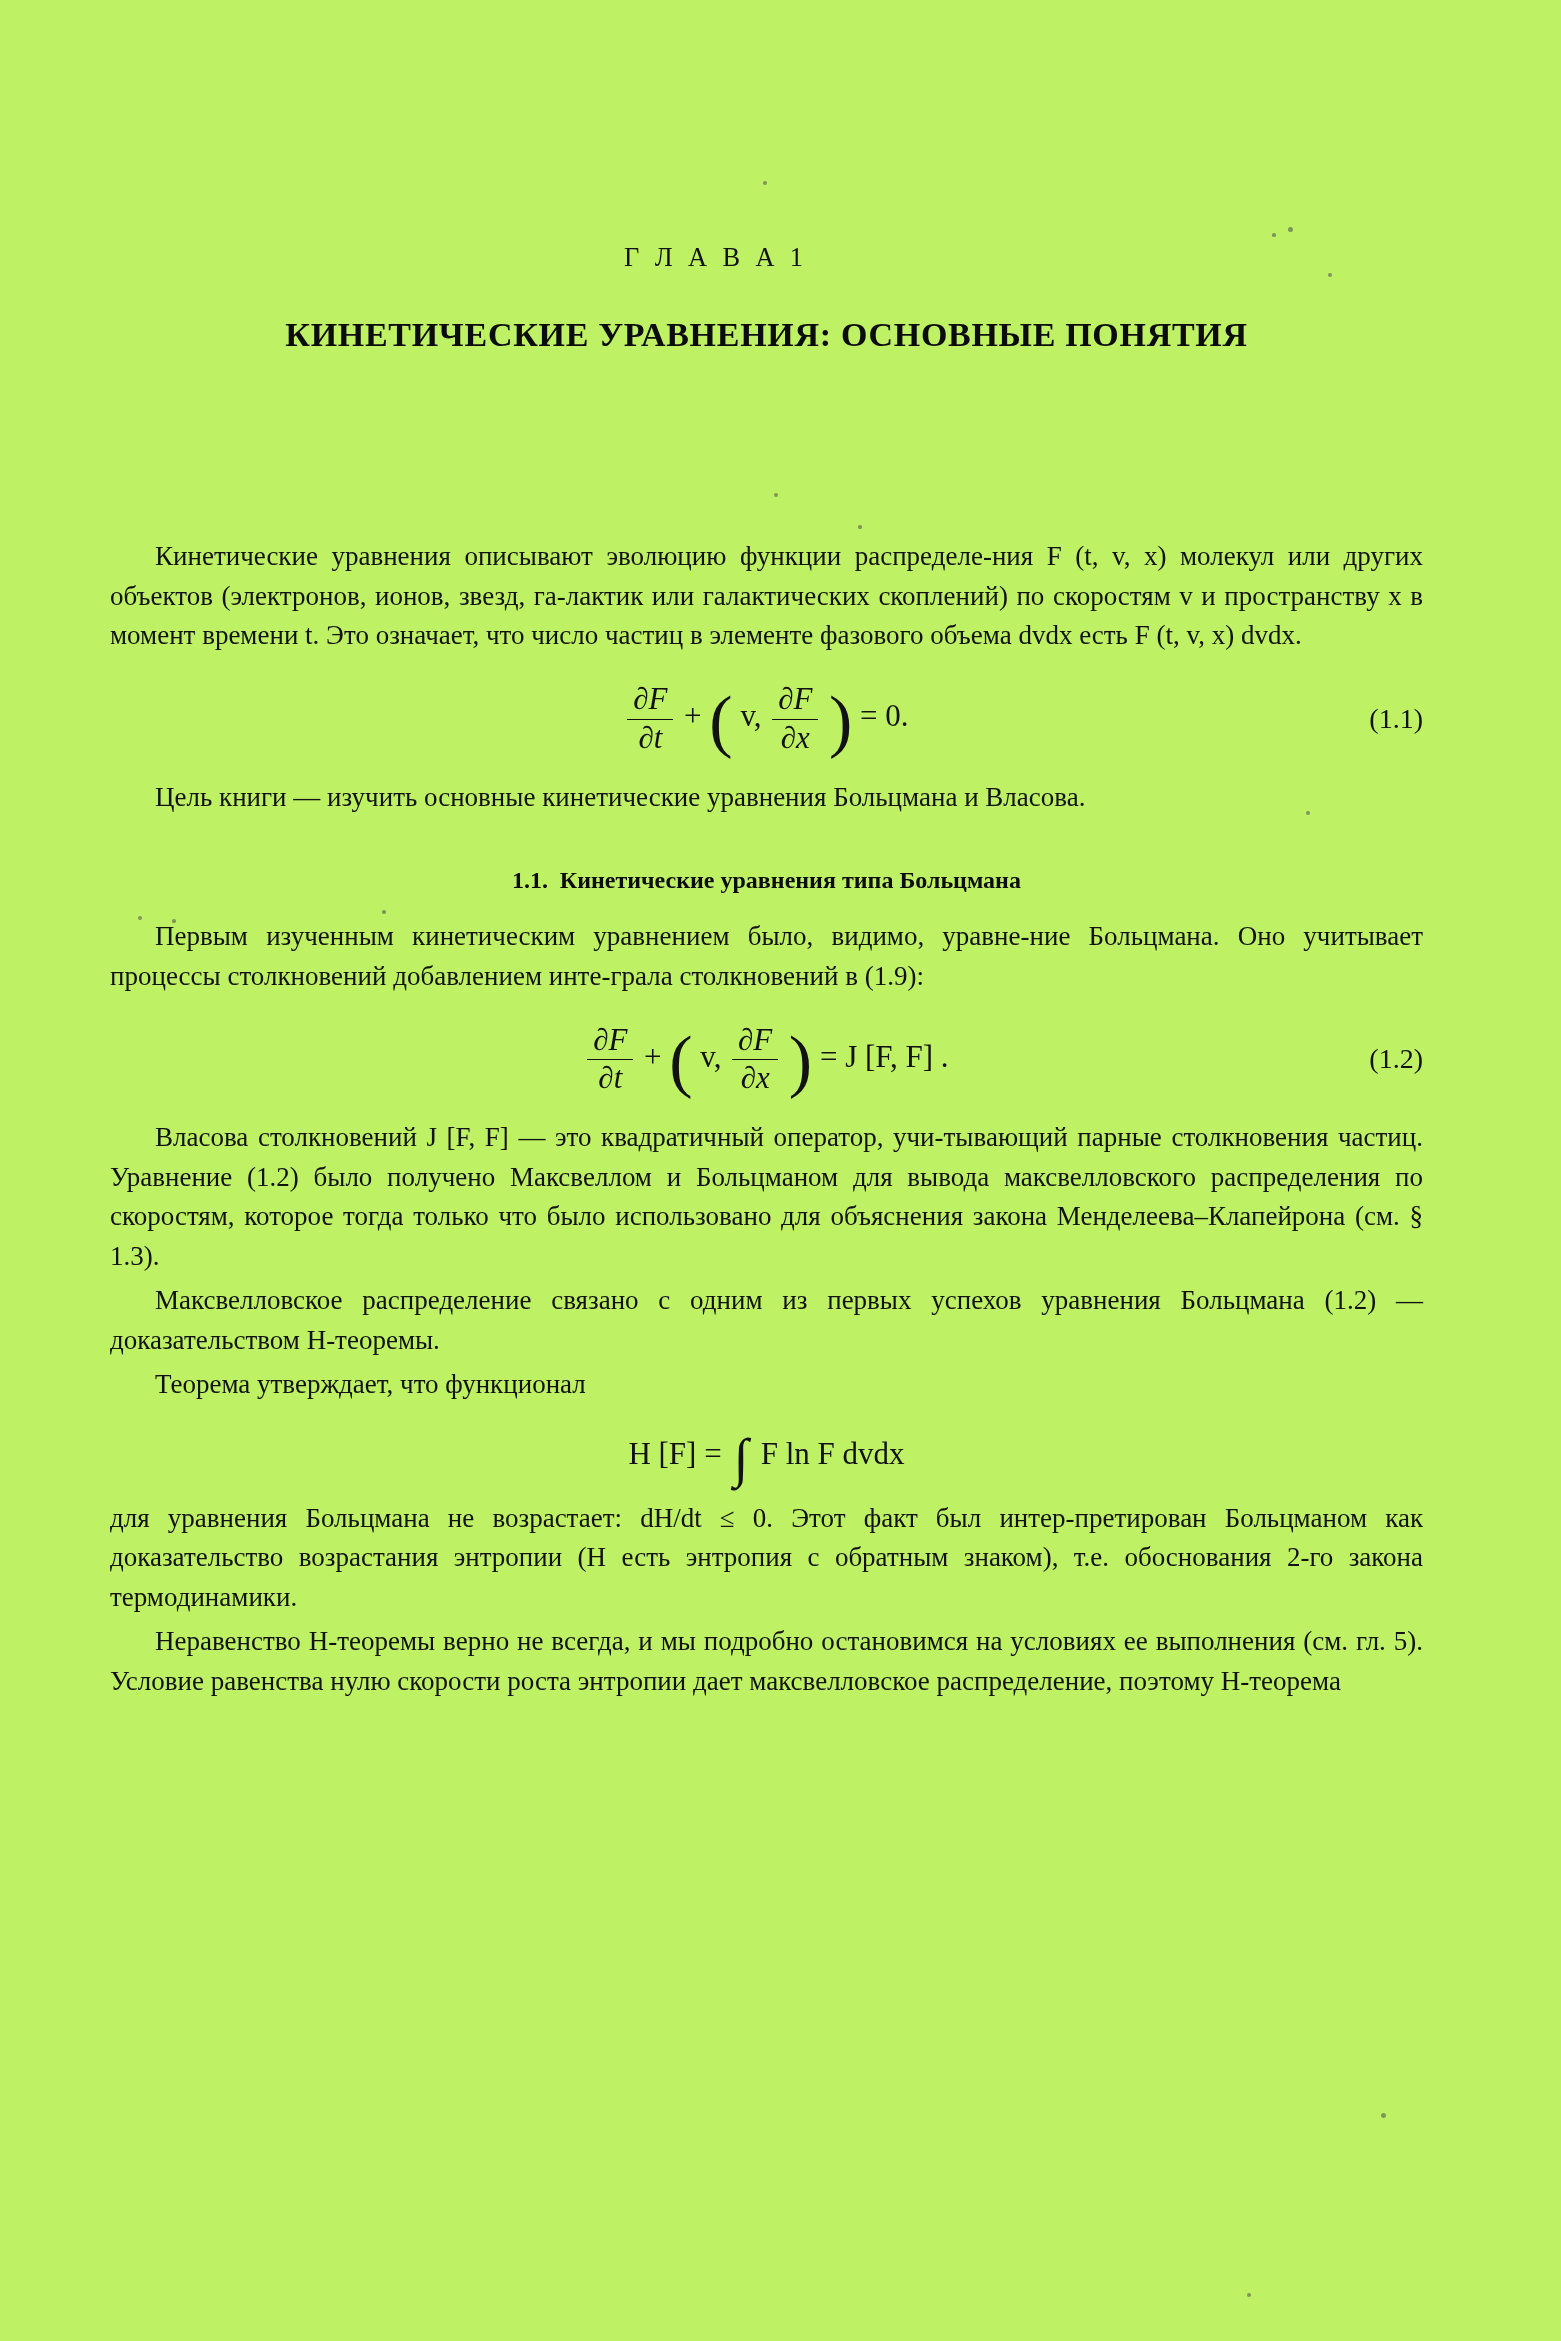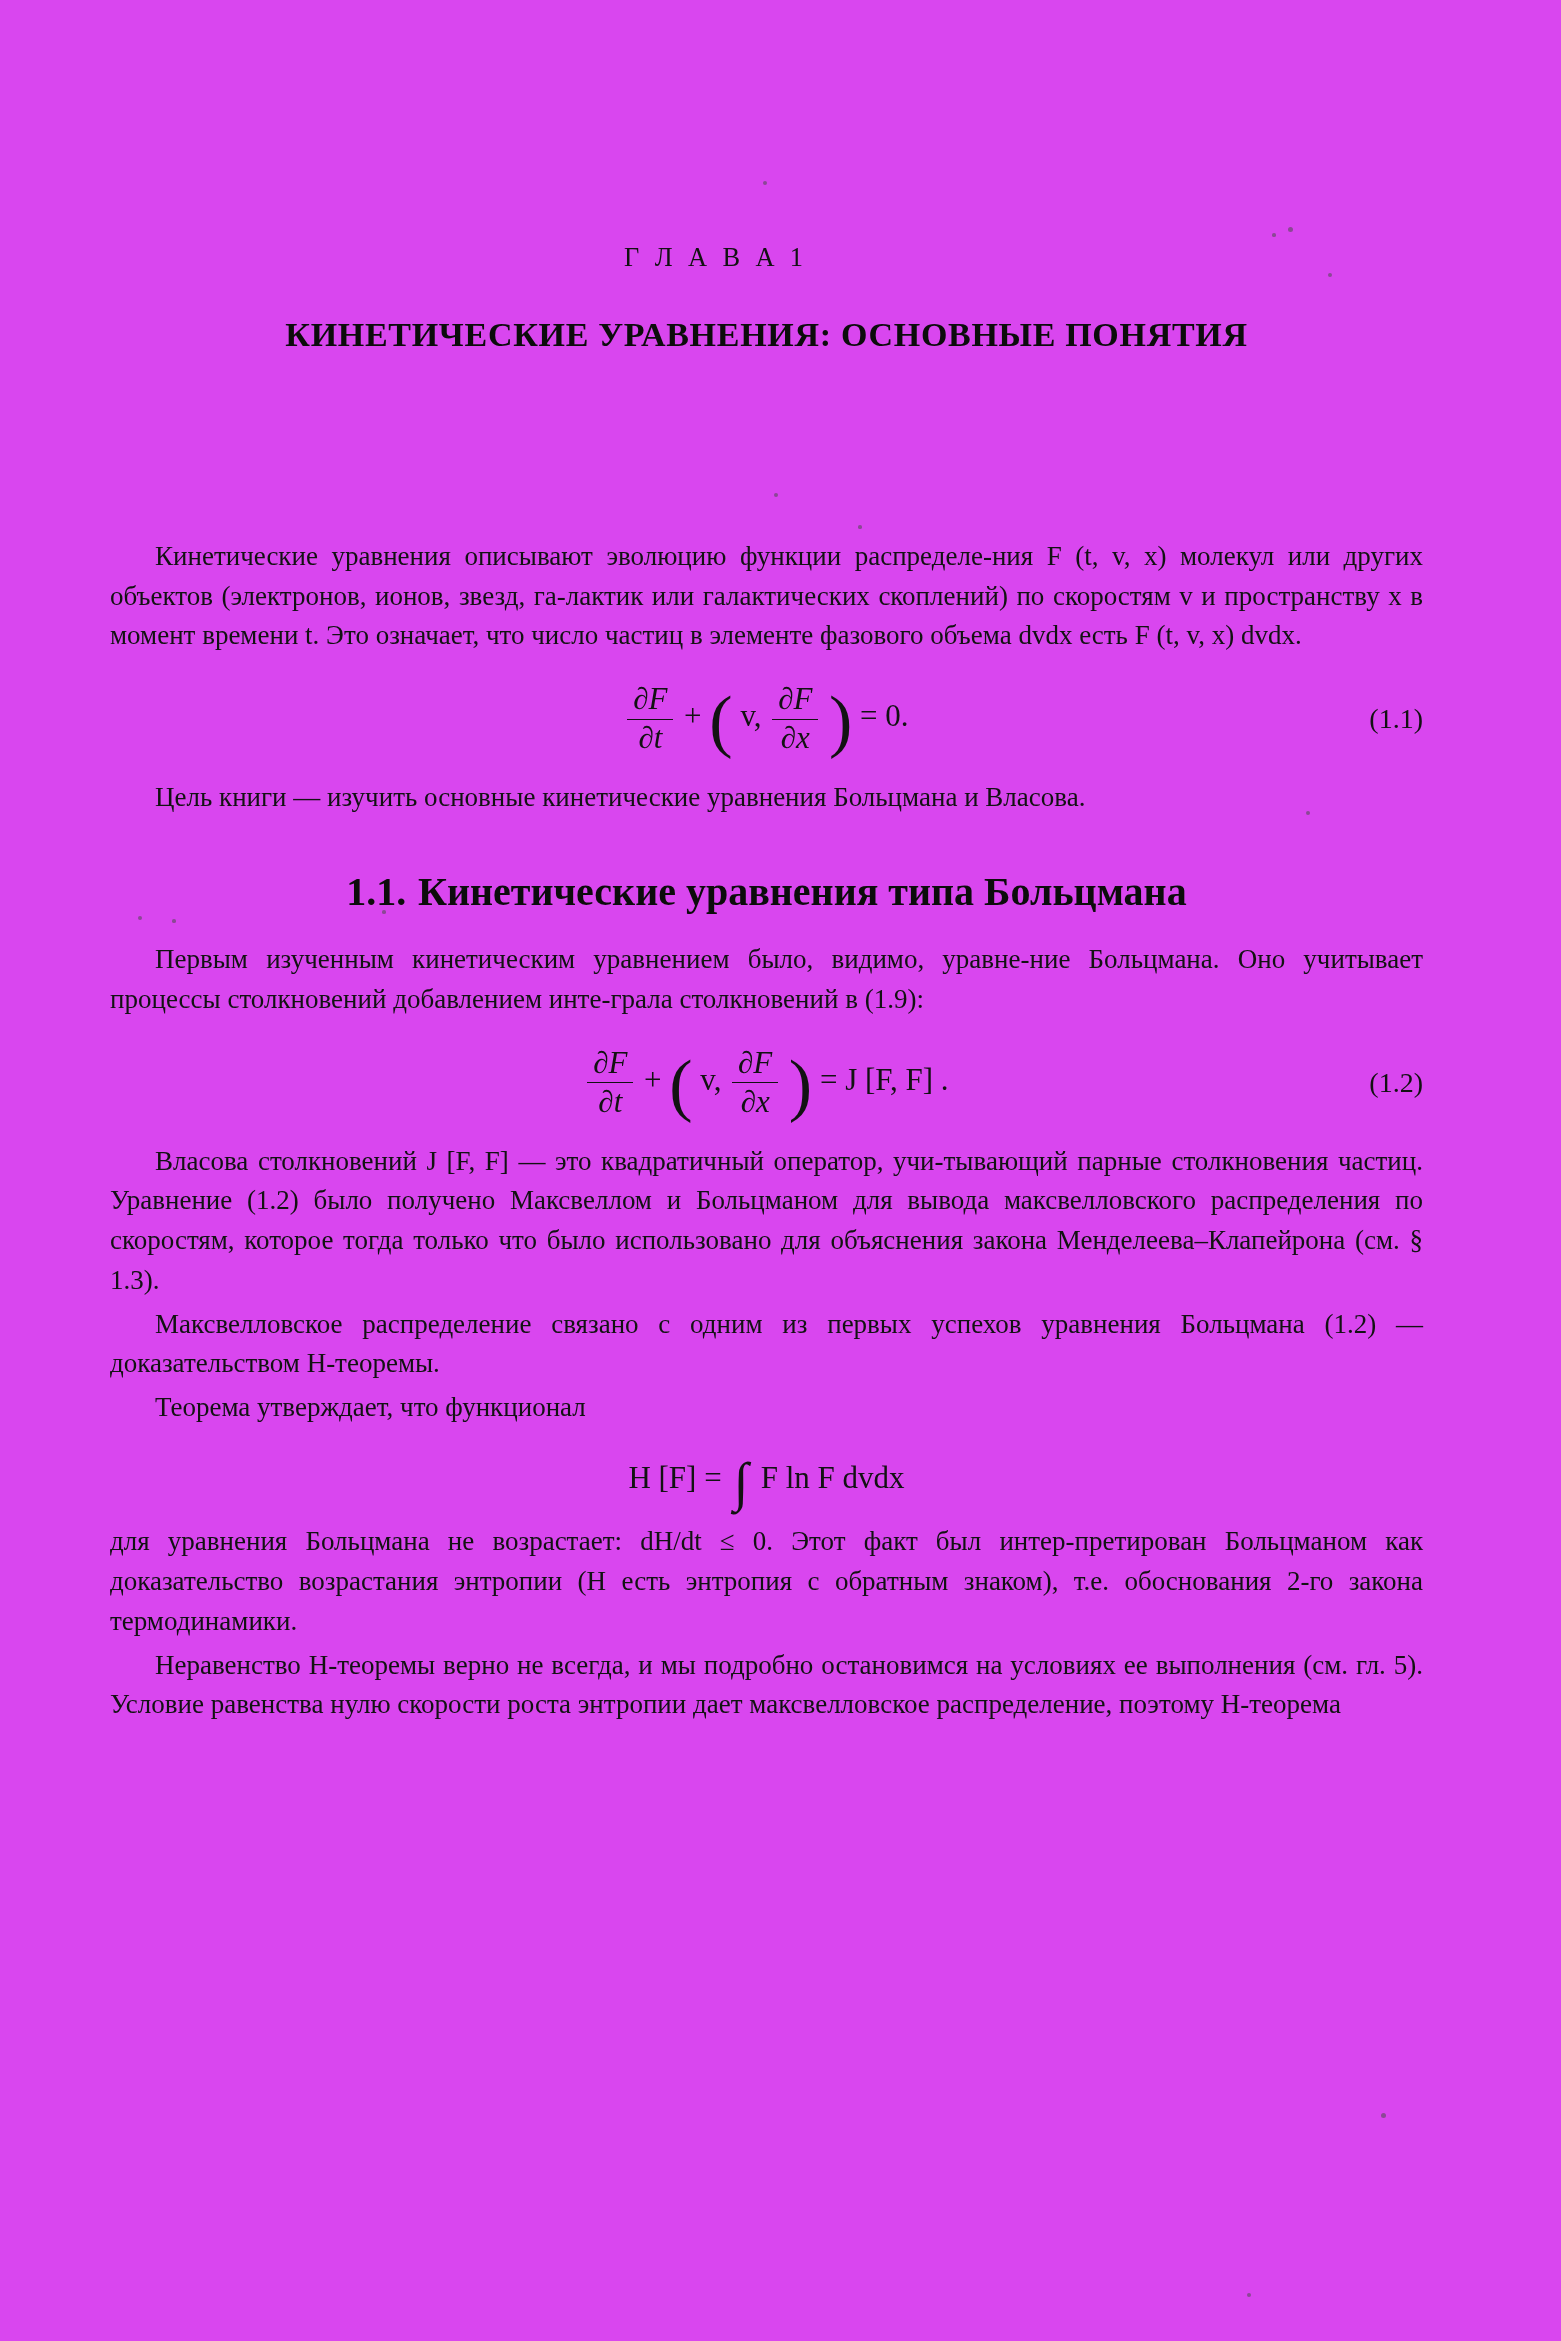--- a/index.html
+++ b/index.html
@@ -13,21 +13,21 @@
     font-family: "Liberation Serif", serif;
     color: #111111;
     position: relative;
     overflow: hidden;
   }
   .page {
     position: absolute;
     left: 0; top: 0;
     width: 1561px;
     height: 2342px;
-    background: #d946ef;
+    background: #bef264;
   }
   .content {
     position: absolute;
     left: 110px;
     top: 242px;
     width: 1313px;
   }
   .chapter-label {
     font-size: 26.4px;
     letter-spacing: 4.4px;
@@ -97,21 +97,21 @@
     vertical-align: middle;
     font-size: 70px;
     font-style: normal;
     line-height: 0.72;
     transform: translateY(1.5px);
     font-weight: 300;
   }
   .section-head {
     margin-top: 45px;
     margin-bottom: 19px;
-    font-size: 40px;
+    font-size: 24px;
     font-weight: bold;
     text-align: center;
     color: #0c0c0c;
   }
   .section-head .num { margin-right: 11.7px; }
   .integral {
     font-size: 54px;
     font-style: italic;
     vertical-align: middle;
     line-height: 0.5;

